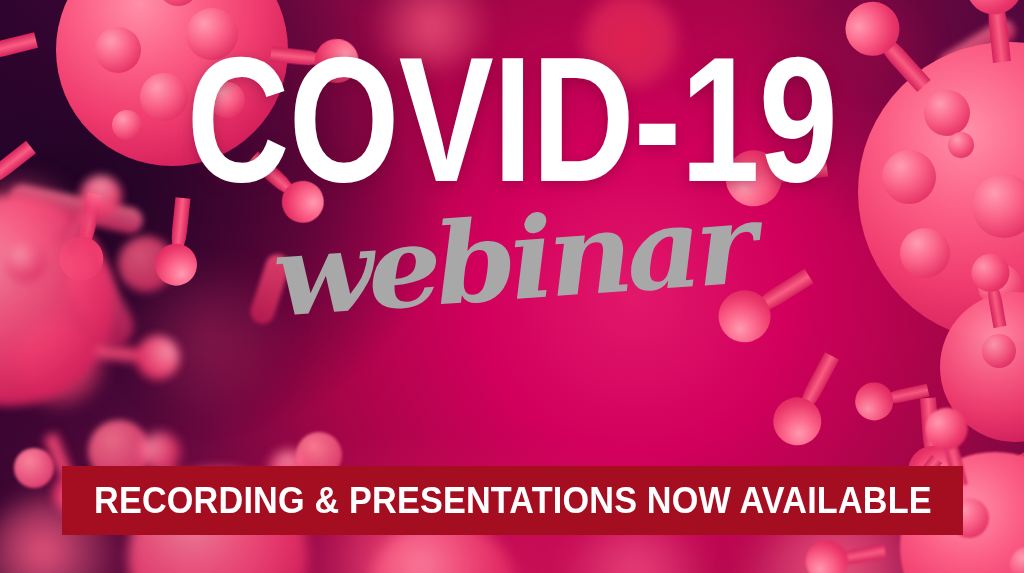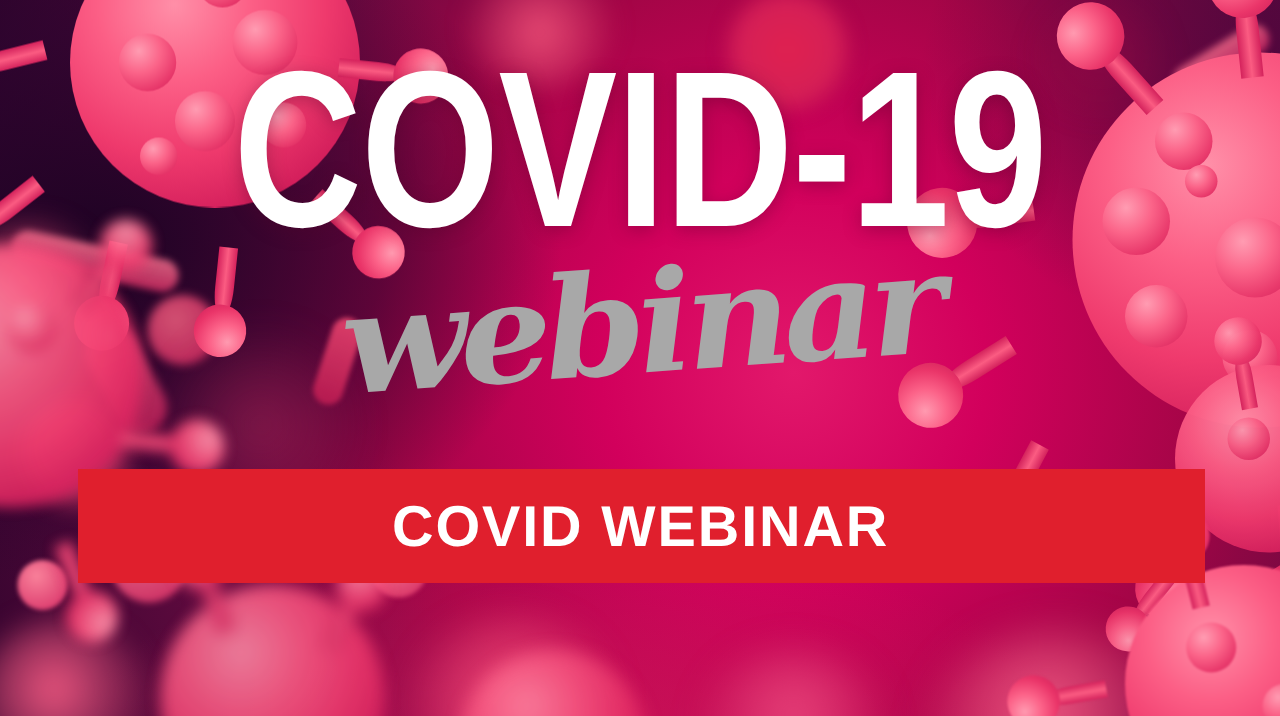--- a/index.html
+++ b/index.html
@@ -261,17 +261,17 @@
     </div>
   </div>
 
   <div class="virus" style="left:368px;top:520px;width:150px;height:150px;filter:blur(7px);opacity:.7;">
     <div class="body"></div>
   </div>
 
   <div id="headline-covid">COVID-19</div>
   <div id="headline-webinar">webinar</div>
 
-  <div id="banner-primary">
-    <span id="banner-primary-text">COVID WEBINAR</span>
+  <div id="banner-secondary">
+    <span id="banner-secondary-text">RECORDING &amp; PRESENTATIONS NOW AVAILABLE</span>
   </div>
 
 </div>
 
 </body></html>

